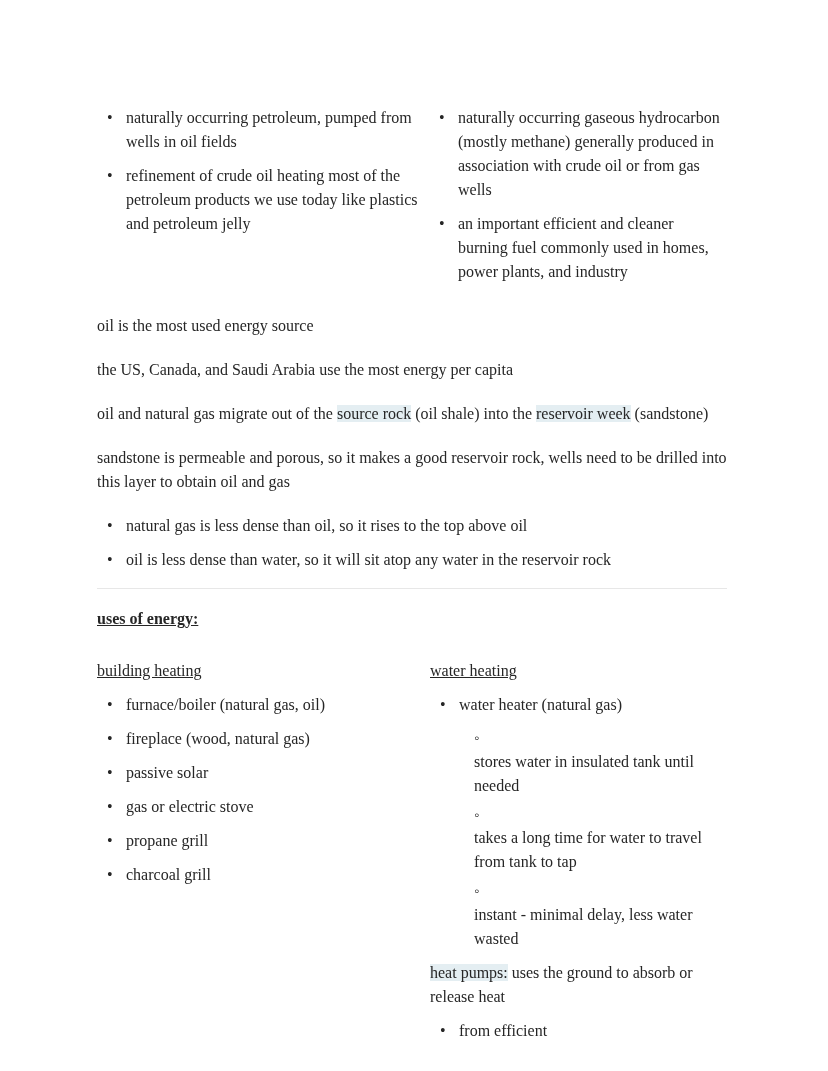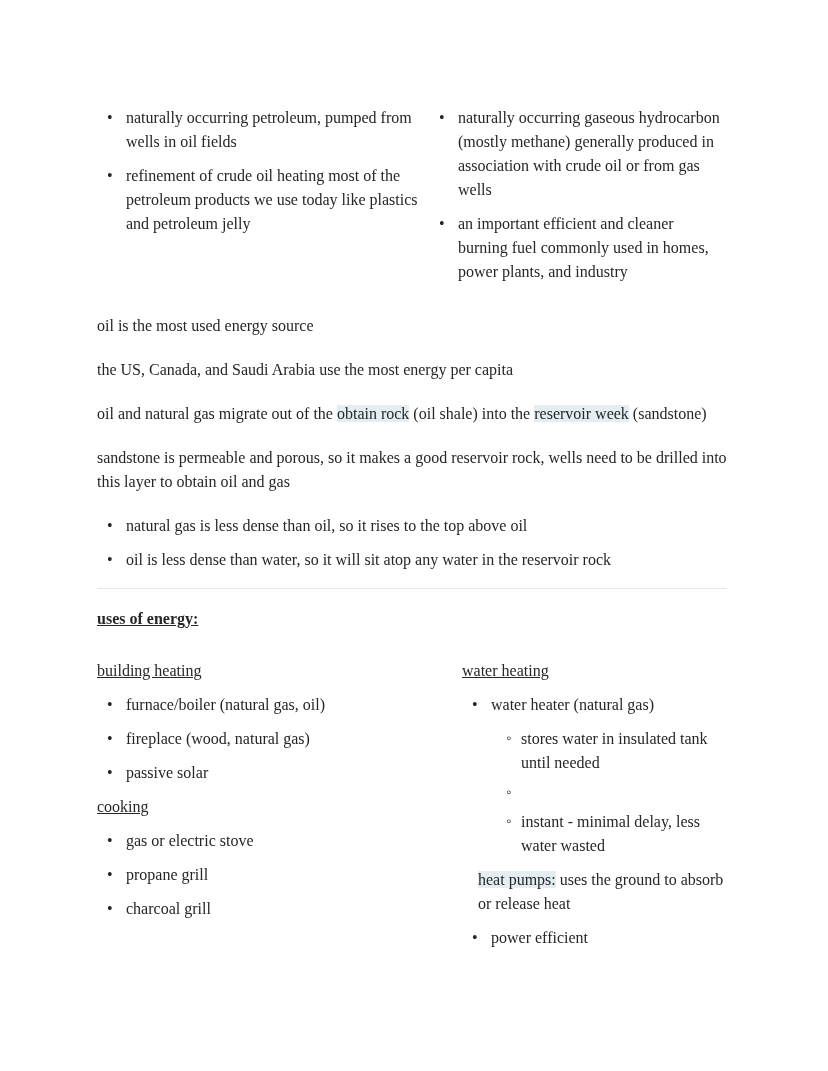--- a/index.html
+++ b/index.html
@@ -14,43 +14,43 @@
     width:828px;height:1071px;position:relative;overflow:hidden;
     background:#ffffff;color:var(--text);
     font-family:"Liberation Serif",serif;font-size:16px;line-height:1.5;
   }
   .page{padding:96px 101px 0 97px;}
 
   
   .bullet-row{display:flex;margin:10px 0;padding-left:10px;}
   .marker{flex:0 0 19px;}
   .marker::before{content:"\2022";}
-  .sub-row{display:flex;margin:6px 0;padding-left:44px;}
+  .sub-row{display:flex;margin:6px 0;padding-left:44px;flex-direction:column;}
   .sub-marker{flex:0 0 15px;font-size:15px;}
   .sub-marker::before{content:"\25E6";}
   .li-text{flex:1;}
 
   
   .top-cols{display:flex;margin-bottom:18px;}
   .top-cols .col-a{width:325px;}
   .top-cols .col-b{flex:1;padding-left:7px;}
 
   .para{margin:20px 0;}
   .hl{background:var(--highlight);}
 
   .divider{border:none;border-top:1px solid var(--divider);margin:16px 0 12px 0;height:0;}
 
   .section-heading{font-size:16px;font-weight:bold;text-decoration:underline;margin:18px 0;}
   .sub-heading{text-decoration:underline;margin:10px 0;}
 
-  .lower-cols{display:flex;margin-top:4px;gap:32px;}
+  .lower-cols{display:flex;margin-top:4px;}
   .lower-cols .col-left{width:333px;}
   .lower-cols .col-right{flex:1;}
 
-  .hp-para{margin:10px 0 8px 16px;}
+  .hp-para{margin:10px 0 8px 0;}
   .transport{margin-top:28px;}
 
   .footer{
     position:absolute;left:48px;right:50px;top:1068px;
     display:flex;justify-content:center;align-items:baseline;
     font-family:"Liberation Sans",sans-serif;font-size:13.5px;color:var(--footer_text);
   }
 </style>
 </head>
 <body>
@@ -75,21 +75,21 @@
       </div>
       <div class="bullet-row">
         <span class="marker"></span>
         <span class="li-text">an important efficient and cleaner burning fuel commonly used in homes, power plants, and industry</span>
       </div>
     </div>
   </div>
 
   <p class="para">oil is the most used energy source</p>
   <p class="para">the US, Canada, and Saudi Arabia use the most energy per capita</p>
-  <p class="para"><span>oil and natural gas migrate out of the </span><span class="hl">obtain rock</span><span> (oil shale) into the </span><span class="hl">reservoir week</span><span> (sandstone)</span></p>
+  <p class="para"><span>oil and natural gas migrate out of the </span><span class="hl">source rock</span><span> (oil shale) into the </span><span class="hl">reservoir week</span><span> (sandstone)</span></p>
   <p class="para">sandstone is permeable and porous, so it makes a good reservoir rock, wells need to be drilled into this layer to obtain oil and gas</p>
 
   <div class="bullet-row">
     <span class="marker"></span>
     <span class="li-text">natural gas is less dense than oil, so it rises to the top above oil</span>
   </div>
   <div class="bullet-row">
     <span class="marker"></span>
     <span class="li-text">oil is less dense than water, so it will sit atop any water in the reservoir rock</span>
   </div>
@@ -107,21 +107,20 @@
       </div>
       <div class="bullet-row">
         <span class="marker"></span>
         <span class="li-text">fireplace (wood, natural gas)</span>
       </div>
       <div class="bullet-row">
         <span class="marker"></span>
         <span class="li-text">passive solar</span>
       </div>
 
-      <p class="sub-heading">cooking</p>
       <div class="bullet-row">
         <span class="marker"></span>
         <span class="li-text">gas or electric stove</span>
       </div>
       <div class="bullet-row">
         <span class="marker"></span>
         <span class="li-text">propane grill</span>
       </div>
       <div class="bullet-row">
         <span class="marker"></span>
@@ -135,32 +134,33 @@
       <div class="bullet-row">
         <span class="marker"></span>
         <span class="li-text">water heater (natural gas)</span>
       </div>
       <div class="sub-row">
         <span class="sub-marker"></span>
         <span class="li-text">stores water in insulated tank until needed</span>
       </div>
       <div class="sub-row">
         <span class="sub-marker"></span>
+        <span class="li-text">takes a long time for water to travel from tank to tap</span>
       </div>
 
       <div class="sub-row">
         <span class="sub-marker"></span>
         <span class="li-text">instant - minimal delay, less water wasted</span>
       </div>
 
       <p class="hp-para"><span class="hl">heat pumps:</span><span> uses the ground to absorb or release heat</span></p>
 
       <div class="bullet-row">
         <span class="marker"></span>
-        <span class="li-text">power efficient</span>
+        <span class="li-text">from efficient</span>
       </div>
     </div>
   </div>
 
 
 </div>
 
 <div class="footer">
   <span>week 20 notes</span>
   <span>3</span>

